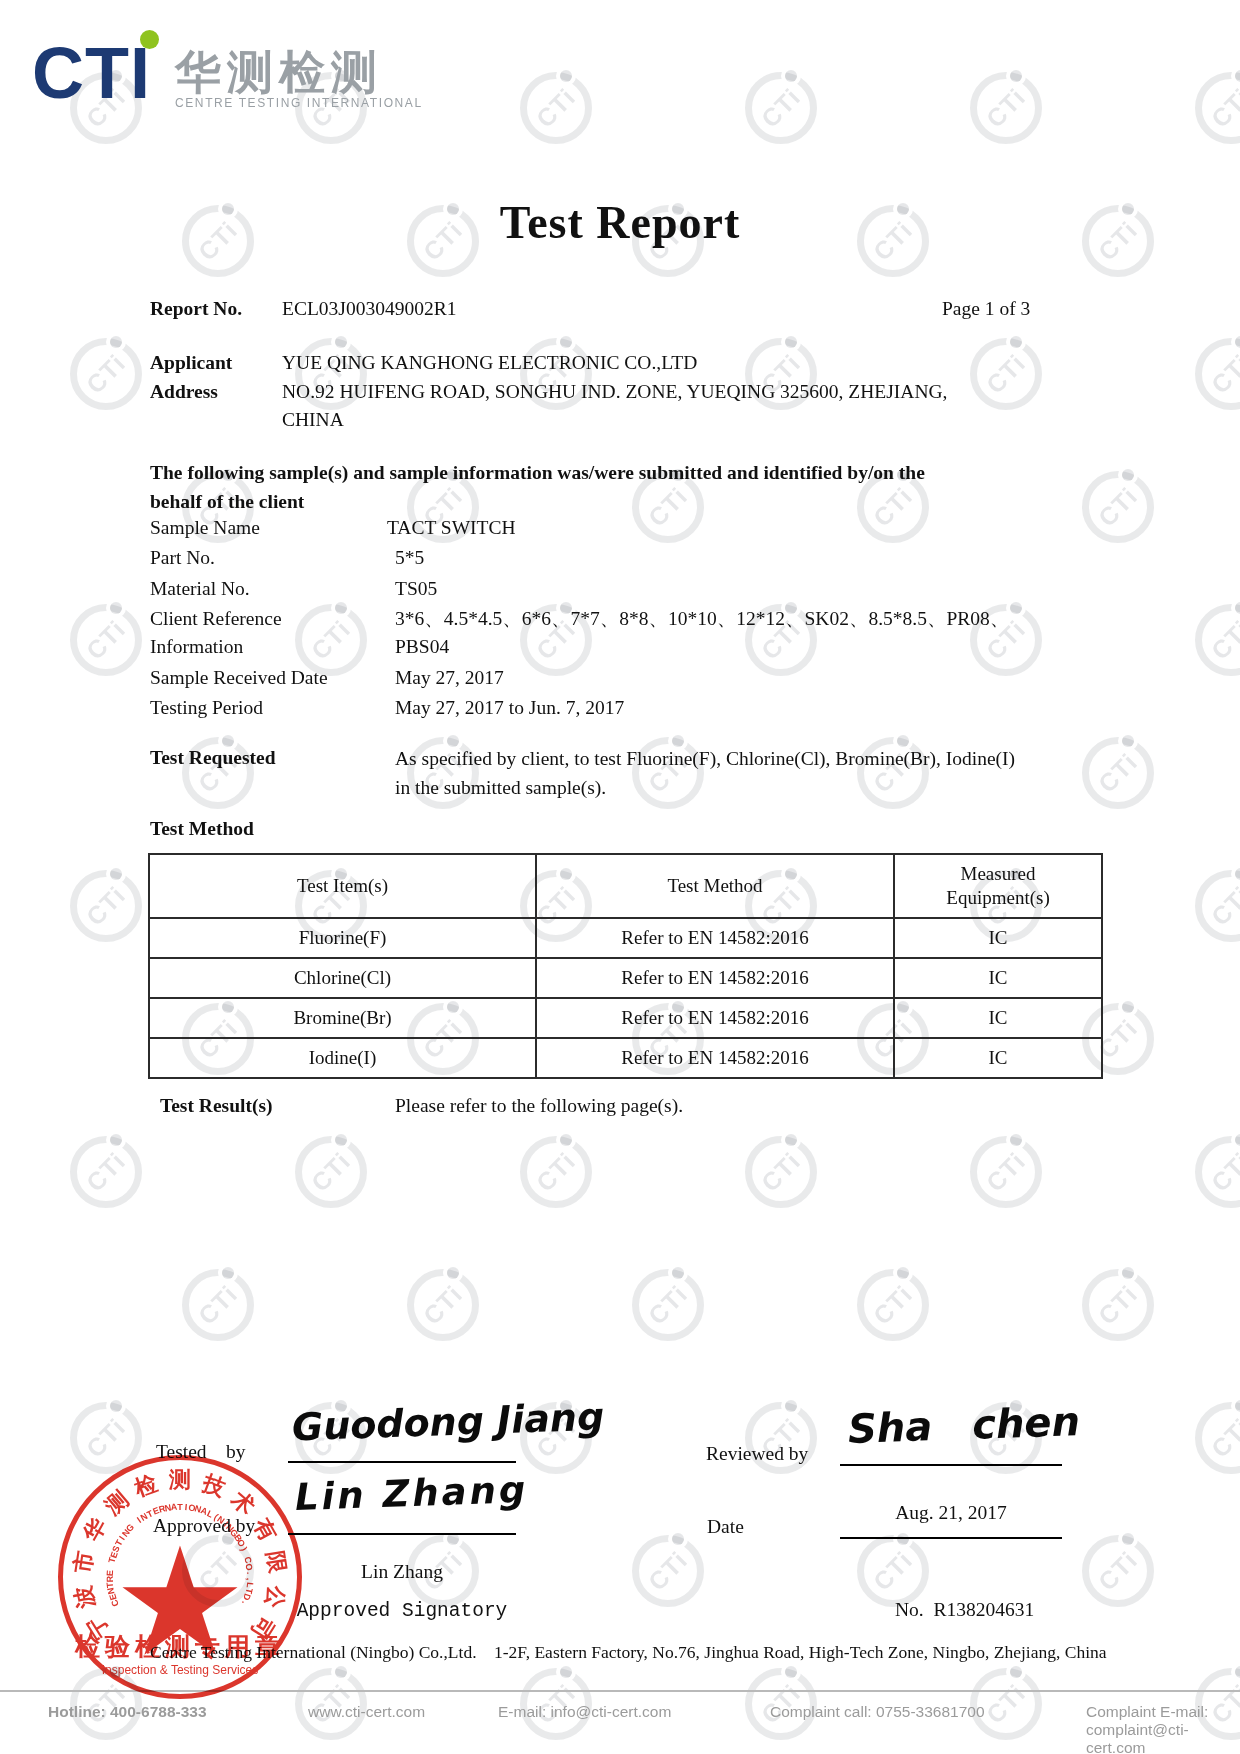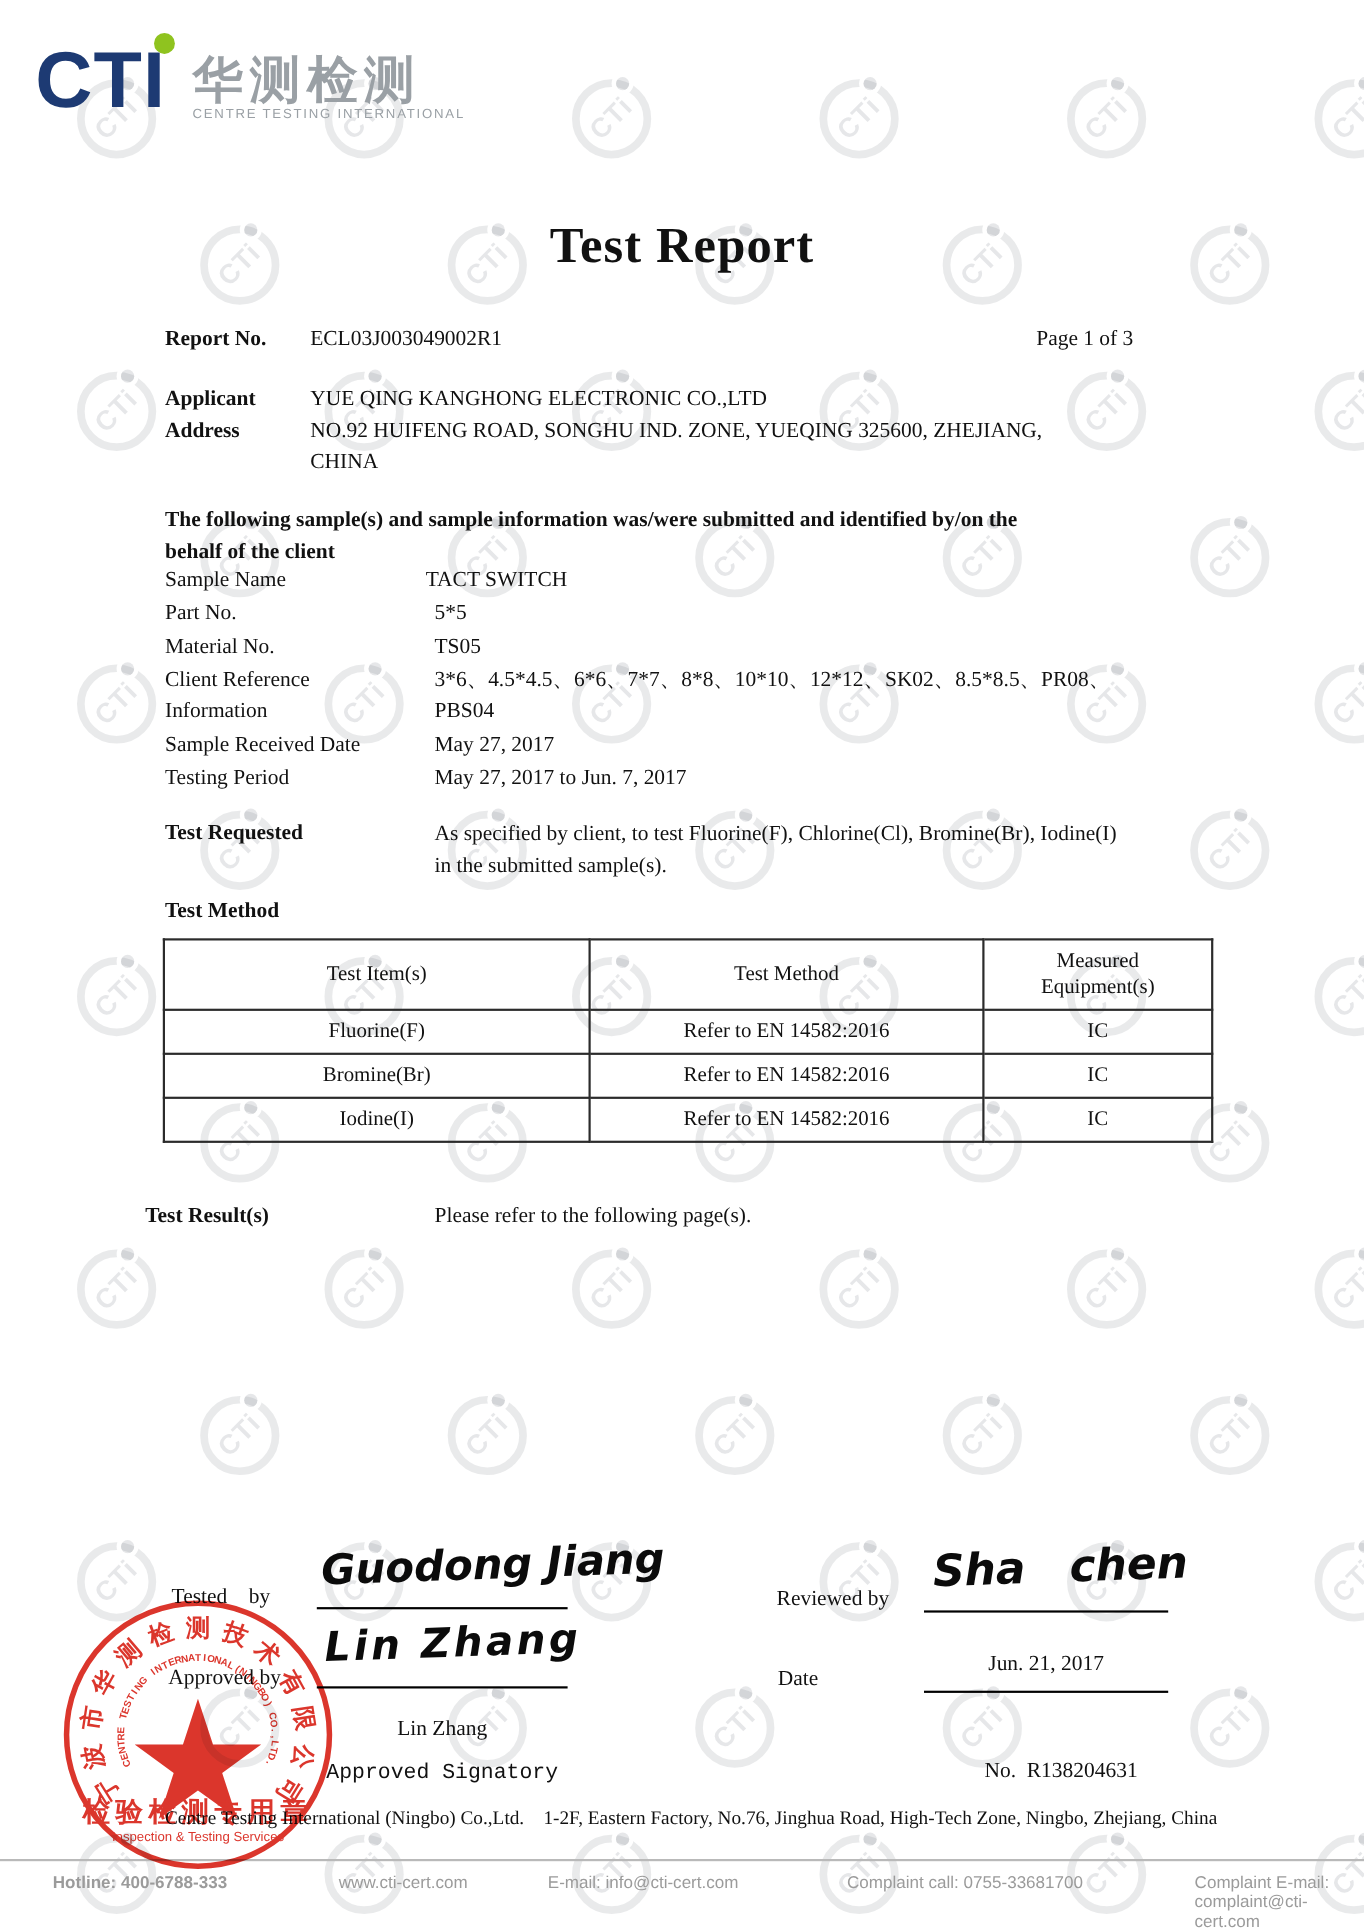--- a/index.html
+++ b/index.html
@@ -421,52 +421,57 @@
       <th>Test Method</th>
       <th>Measured
 Equipment(s)</th>
     </tr>
     <tr>
       <td>Fluorine(F)</td>
       <td>Refer to EN 14582:2016</td>
       <td>IC</td>
     </tr>
     <tr>
+      <td>Chlorine(Cl)</td>
+      <td>Refer to EN 14582:2016</td>
+      <td>IC</td>
+    </tr>
+    <tr>
       <td>Bromine(Br)</td>
       <td>Refer to EN 14582:2016</td>
       <td>IC</td>
     </tr>
     <tr>
       <td>Iodine(I)</td>
       <td>Refer to EN 14582:2016</td>
       <td>IC</td>
     </tr>
   </tbody>
     </table>
 
-  <div class="abs serif19 b" style="left:132px;top:1092px;z-index:1;">Test Result(s)</div>
+  <div class="abs serif19 b" style="left:160px;top:1092px;z-index:1;">Test Result(s)</div>
   <div class="abs serif19" style="left:395px;top:1092px;z-index:1;">Please refer to the following page(s).</div>
 
   <div class="abs serif19 prewrap" style="left:156px;top:1438px;z-index:1;">Tested    by</div>
   <div class="abs sig" style="left:292px;top:1400px;font-size:38px;transform:rotate(-2deg);z-index:1;">Guodong Jiang</div>
   <div class="sigline" style="left:288px;top:1461px;width:228px;z-index:1;"></div>
 
   <div class="abs serif19" style="left:153px;top:1512px;z-index:1;">Approved by</div>
   <div class="abs sig" style="left:295px;top:1472px;font-size:37px;letter-spacing:3px;transform:rotate(-2deg);z-index:1;">Lin Zhang</div>
   <div class="sigline" style="left:288px;top:1533px;width:228px;z-index:1;"></div>
 
   <div class="abs serif19" style="left:288px;top:1558px;width:228px;text-align:center;z-index:1;">Lin Zhang</div>
   <div class="abs serif19" style="left:288px;top:1597px;width:228px;text-align:center;z-index:1;font-family:Liberation Mono, monospace;">Approved Signatory</div>
 
   <div class="abs serif19" style="left:706px;top:1440px;z-index:1;">Reviewed by</div>
   <div class="abs sig" style="left:848px;top:1402px;font-size:40px;word-spacing:26px;transform:rotate(-2deg);z-index:1;">Sha chen</div>
   <div class="sigline" style="left:840px;top:1464px;width:222px;z-index:1;"></div>
 
   <div class="abs serif19" style="left:707px;top:1513px;z-index:1;">Date</div>
-  <div class="abs serif19" style="left:840px;top:1499px;width:222px;text-align:center;z-index:1;">Jun. 21, 2017</div>
+  <div class="abs serif19" style="left:840px;top:1499px;width:222px;text-align:center;z-index:1;">Aug. 21, 2017</div>
   <div class="sigline" style="left:840px;top:1537px;width:222px;z-index:1;"></div>
 
   <div class="abs serif19 prewrap" style="left:895px;top:1596px;z-index:1;">No.  R138204631</div>
 
   <div class="abs prewrap" style="left:150px;top:1642px;font-size:17.5px;z-index:1;">Centre Testing International (Ningbo) Co.,Ltd.    1-2F, Eastern Factory, No.76, Jinghua Road, High-Tech Zone, Ningbo, Zhejiang, China</div>
 
   <div class="stamp" id="stamp">
     <div class="stamp-ring"></div>
     <div class="stamp-star">★</div>
     <div class="stamp-cn-b">检验检测专用章</div>

